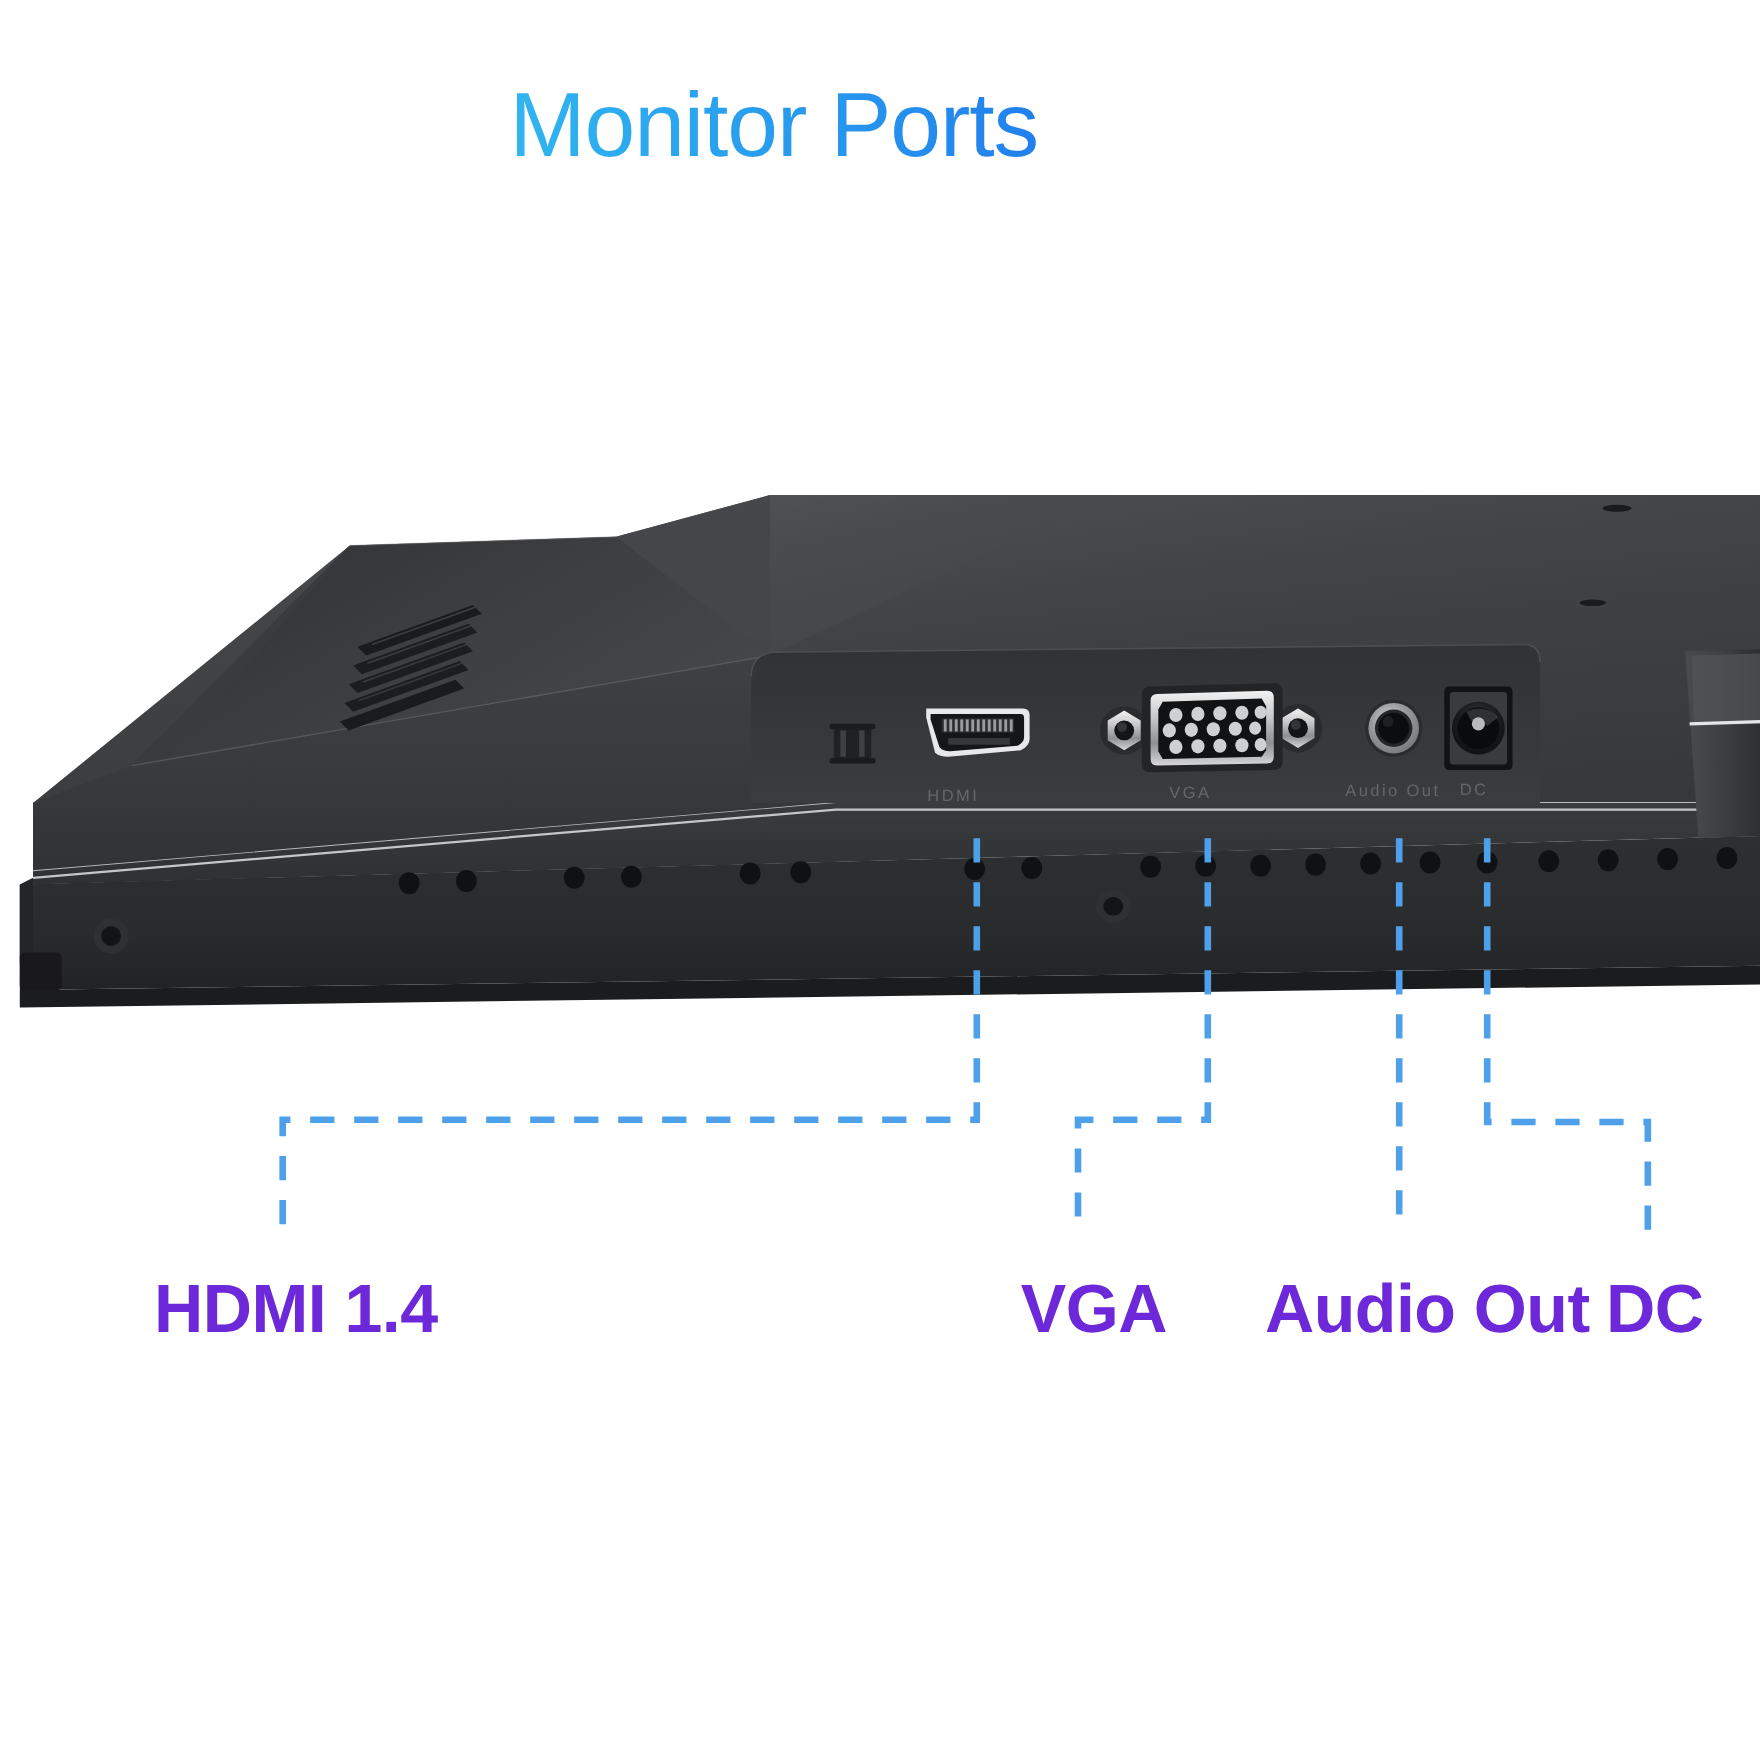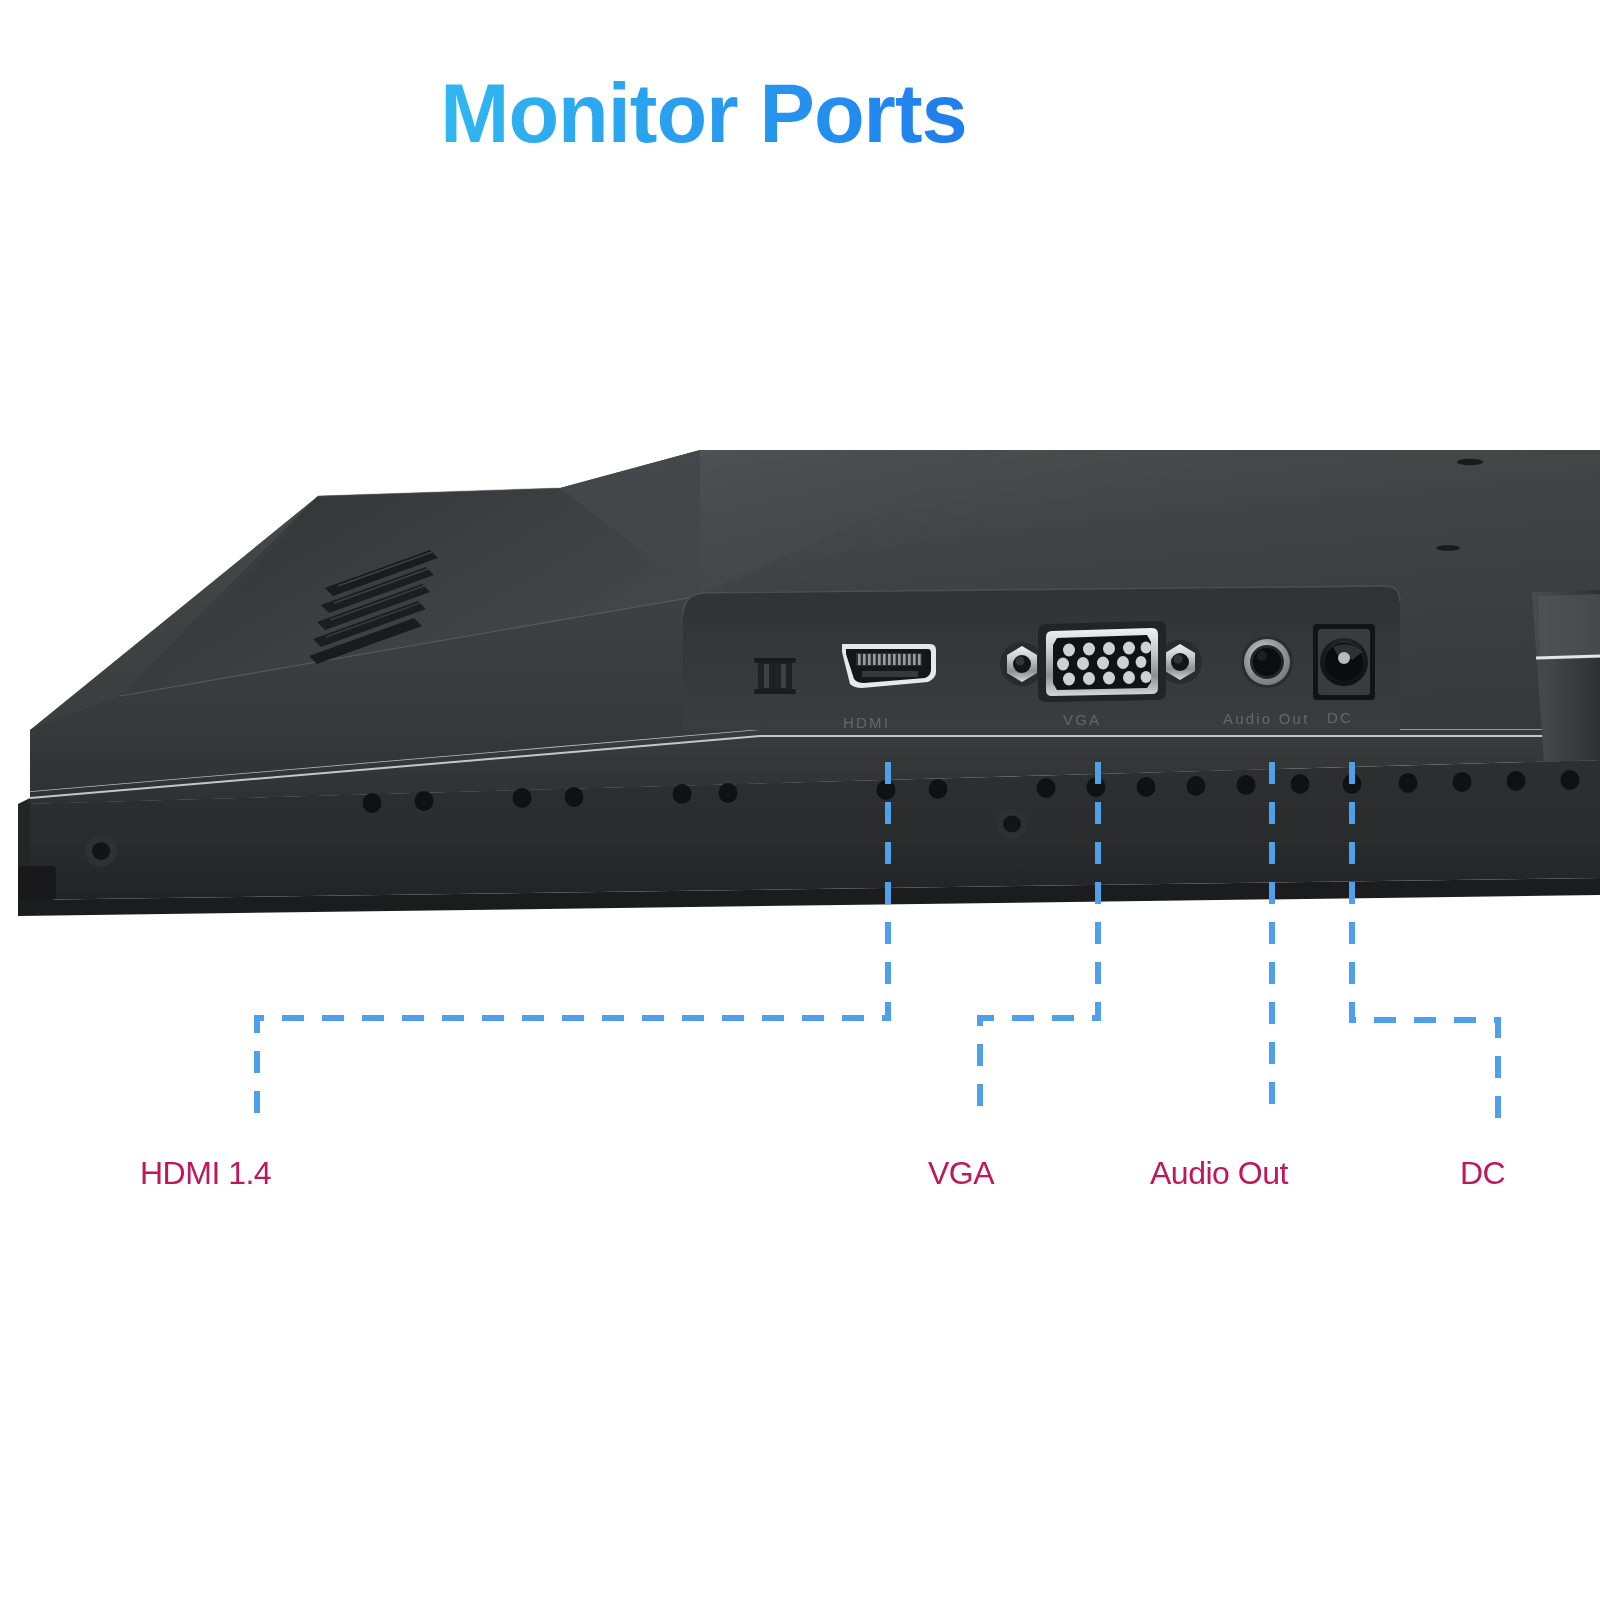--- a/index.html
+++ b/index.html
@@ -5,40 +5,40 @@
   * { margin:0; padding:0; box-sizing:border-box; }
   html,body { width:1600px; height:1600px; background:#ffffff; overflow:hidden; }
   body { font-family:"Liberation Sans", sans-serif; }
 
   #stage { position:relative; width:1600px; height:1600px; background:#fff; }
 
   
   #title {
     position:absolute; left:0; top:72px; width:1407px;
     text-align:center;
-    font-size:83px; font-weight:bold; letter-spacing:-1px;
+    font-size:83px; font-weight:normal; letter-spacing:-1px;
     line-height:1.0;
     background-image:linear-gradient(90deg,#3DDFF5 0%,#35CDF3 14%,#2FB4F0 34%,#2695EE 55%,#1E72EB 75%,#1654E8 100%);
     -webkit-background-clip:text; background-clip:text;
     color:transparent; -webkit-text-fill-color:transparent;
     white-space:nowrap;
   }
 
   
   #monitor { position:absolute; left:0; top:400px; width:1464px; height:520px; }
   #monitor svg { display:block; width:1600px; height:520px; }
 
   
   #leaders { position:absolute; left:0; top:0; width:1600px; height:1600px; pointer-events:none; }
   #leaders svg { display:block; width:1600px; height:1600px; }
 
   
   .callout {
     position:absolute;
-    font-size:32px; font-weight:normal; color:#be185d;
+    font-size:62px; font-weight:bold; color:#6d28d9;
     white-space:nowrap; letter-spacing:-0.5px;
   }
   #lbl-hdmi      { left:140px;  top:1155px; }
   #lbl-vga       { left:928px;  top:1155px; }
   #lbl-audio-out { left:1150px; top:1155px; }
   #lbl-dc        { left:1460px; top:1155px; }
 </style>
 </head>
 <body>
 

